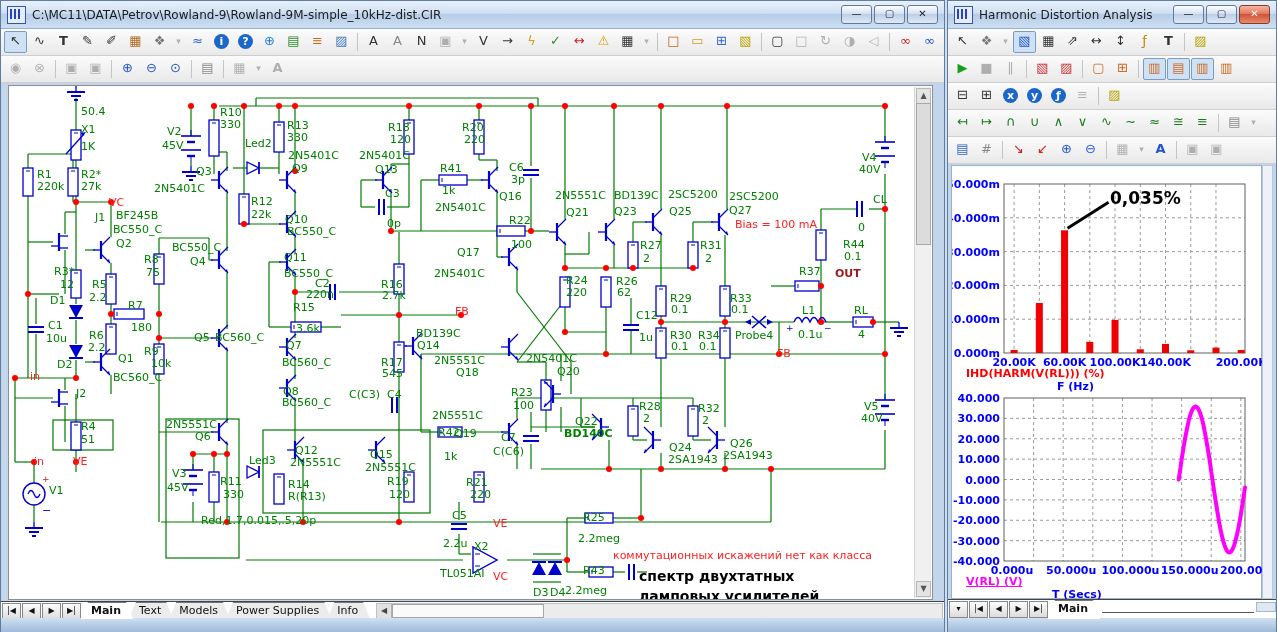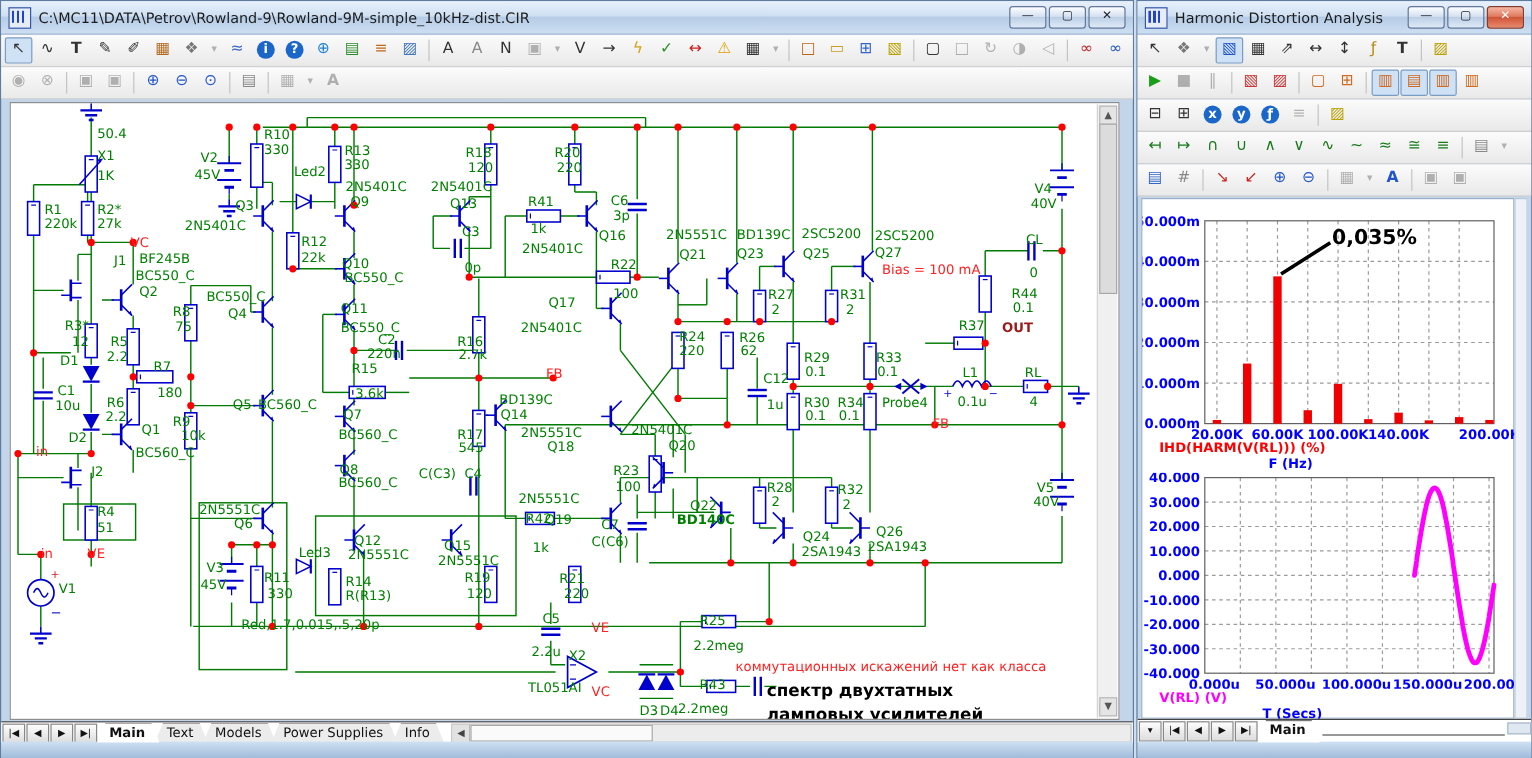--- a/index.html
+++ b/index.html
@@ -41,21 +41,21 @@
   .hscroll .arr{position:absolute;left:0;top:0;bottom:0;width:14px;background:#e2e2e2;border-right:1px solid #b0b0b0;font-size:8px;text-align:center;line-height:13px;color:#444;}
   .hscroll .thumb{position:absolute;top:0;bottom:0;left:15px;width:150px;background:#fafafa;border:1px solid #a8a8a8;}
   .framebottom{position:absolute;left:0;right:0;top:617px;height:15px;background:linear-gradient(#cfe0f2,#9cb8d8);}
   
   #chartArea{position:absolute;left:3px;top:164px;width:311px;height:434px;background:#fff;border:1px solid #9ab0c8;box-sizing:border-box;}
   #rvscroll{position:absolute;right:3px;top:164px;width:11px;height:434px;background:#eef2f8;border:1px solid #b9c9dd;box-sizing:border-box;}
   .chartlabel{position:absolute;font-size:11px;font-weight:bold;white-space:nowrap;}
   #c1-title{color:#0000ff;left:0;top:3px;width:100%;text-align:center;font-weight:bold;}
   #c1-ylabel{color:#ff0000;left:14px;top:201px;}
   #c1-xlabel{color:#0000ff;left:105px;top:214px;}
-  #c2-ylabel{color:#ff00ff;left:14px;top:409px;}
+  #c2-ylabel{color:#ff00ff;left:14px;top:409px;text-decoration:underline;}
   #c2-xlabel{color:#0000ff;left:100px;top:422px;}
   #annot{position:absolute;left:158px;top:22px;font-size:17px;font-weight:bold;color:#000;}
   #rbottom{position:absolute;left:0;right:0;top:598px;height:19px;background:#fff;border-top:1px solid #444;display:flex;align-items:stretch;}
   #rbottom .endline{flex:1;border-bottom:1px solid #555;margin:0 2px 6px 2px;}
   #rbottom .resize{width:18px;height:8px;background:#dfe7f1;border:1px solid #a8b8cc;margin-top:2px;}
 </style>
 </head>
 <body>
 
 <div id="desktop">
@@ -868,21 +868,21 @@
           <span class="lab r" style="left: 446px; top: 220px;">FB</span>
           <span class="lab r" style="left: 768px; top: 262px;">FB</span>
           <span class="lab" style="left: 793px; top: 219px;">L1</span>
           <span class="lab" style="left: 789px; top: 243px;">0.1u</span>
           <span class="lab" style="left: 845px; top: 219px;">RL</span>
           <span class="lab" style="left: 849px; top: 243px;">4</span>
           <span class="lab" style="left: 790px; top: 180px;">R37</span>
           <span class="lab d" style="left: 826px; top: 182px; text-align: right;">OUT</span>
           <span class="lab" style="left: 834px; top: 153px;">R44</span>
           <span class="lab" style="left: 835px; top: 165px;">0.1</span>
-          <span class="lab" style="left: 846px; top: 108px;">CL</span>
+          <span class="lab" style="left: 864px; top: 108px;">CL</span>
           <span class="lab" style="left: 849px; top: 136px;">0</span>
           <span class="lab" style="left: 853px; top: 66px;">V4</span>
           <span class="lab" style="left: 850px; top: 78px;">40V</span>
           <span class="lab" style="left: 855px; top: 315px;">V5</span>
           <span class="lab" style="left: 852px; top: 327px;">40V</span>
           <span class="lab" style="left: 517px; top: 267px;">2N5401C</span>
           <span class="lab" style="left: 548px; top: 280px;">Q20</span>
           <span class="lab" style="left: 502px; top: 301px;">R23</span>
           <span class="lab" style="left: 504px; top: 314px;">100</span>
           <span class="lab" style="left: 492px; top: 346px;">C7</span>

